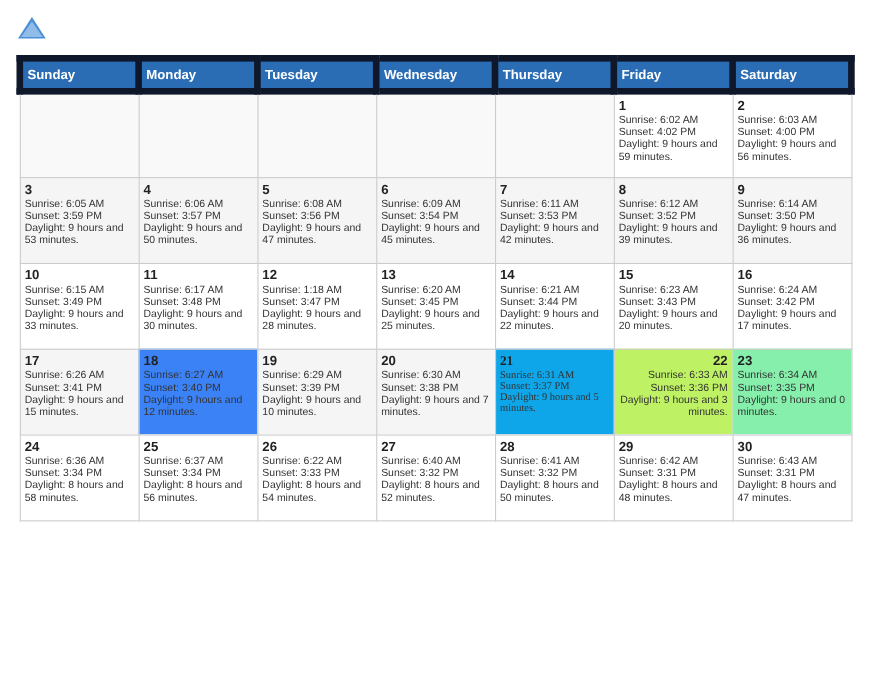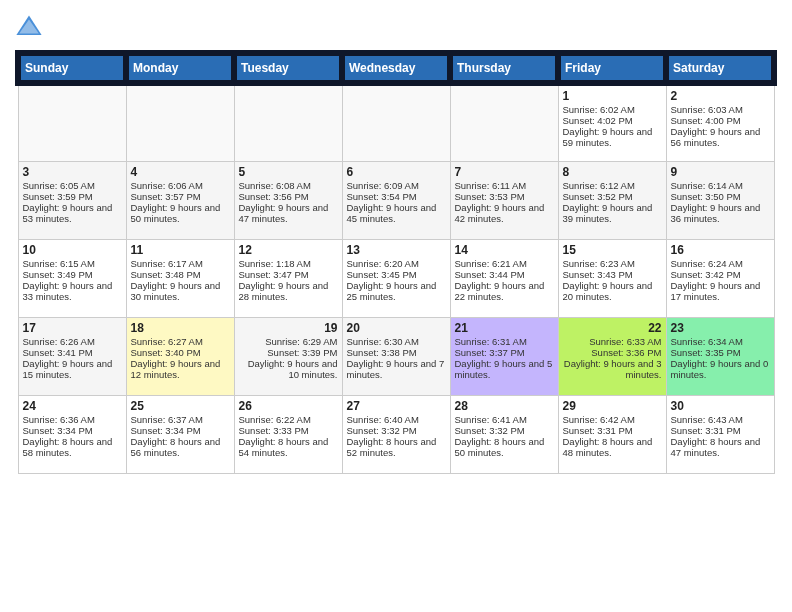--- a/index.html
+++ b/index.html
@@ -237,39 +237,39 @@
             <div>Daylight: 9 hours and 17 minutes.</div>
           </td>
         </tr>
         <tr>
           <td style="background: rgb(245, 245, 245); margin-top: 32px;">
             <span class="day-number">17</span>
             <div>Sunrise: 6:26 AM</div>
             <div>Sunset: 3:41 PM</div>
             <div>Daylight: 9 hours and 15 minutes.</div>
           </td>
-          <td style="background: #fef9c3;">
+          <td style="background: #3b82f6;">
             <span class="day-number">18</span>
             <div>Sunrise: 6:27 AM</div>
             <div>Sunset: 3:40 PM</div>
             <div>Daylight: 9 hours and 12 minutes.</div>
           </td>
-          <td style="background: rgb(245, 245, 245); text-align: right;">
+          <td style="background: rgb(245, 245, 245);">
             <span class="day-number">19</span>
             <div>Sunrise: 6:29 AM</div>
             <div>Sunset: 3:39 PM</div>
             <div>Daylight: 9 hours and 10 minutes.</div>
           </td>
           <td style="background: rgb(245, 245, 245); margin-left: 36px;">
             <span class="day-number">20</span>
             <div>Sunrise: 6:30 AM</div>
             <div>Sunset: 3:38 PM</div>
             <div>Daylight: 9 hours and 7 minutes.</div>
           </td>
-          <td style="background: #c4b5fd;">
+          <td style="background: #0ea5e9; font-family: Liberation Serif, serif;">
             <span class="day-number">21</span>
             <div>Sunrise: 6:31 AM</div>
             <div>Sunset: 3:37 PM</div>
             <div>Daylight: 9 hours and 5 minutes.</div>
           </td>
           <td style="background: #bef264; text-align: right;">
             <span class="day-number">22</span>
             <div>Sunrise: 6:33 AM</div>
             <div>Sunset: 3:36 PM</div>
             <div>Daylight: 9 hours and 3 minutes.</div>

